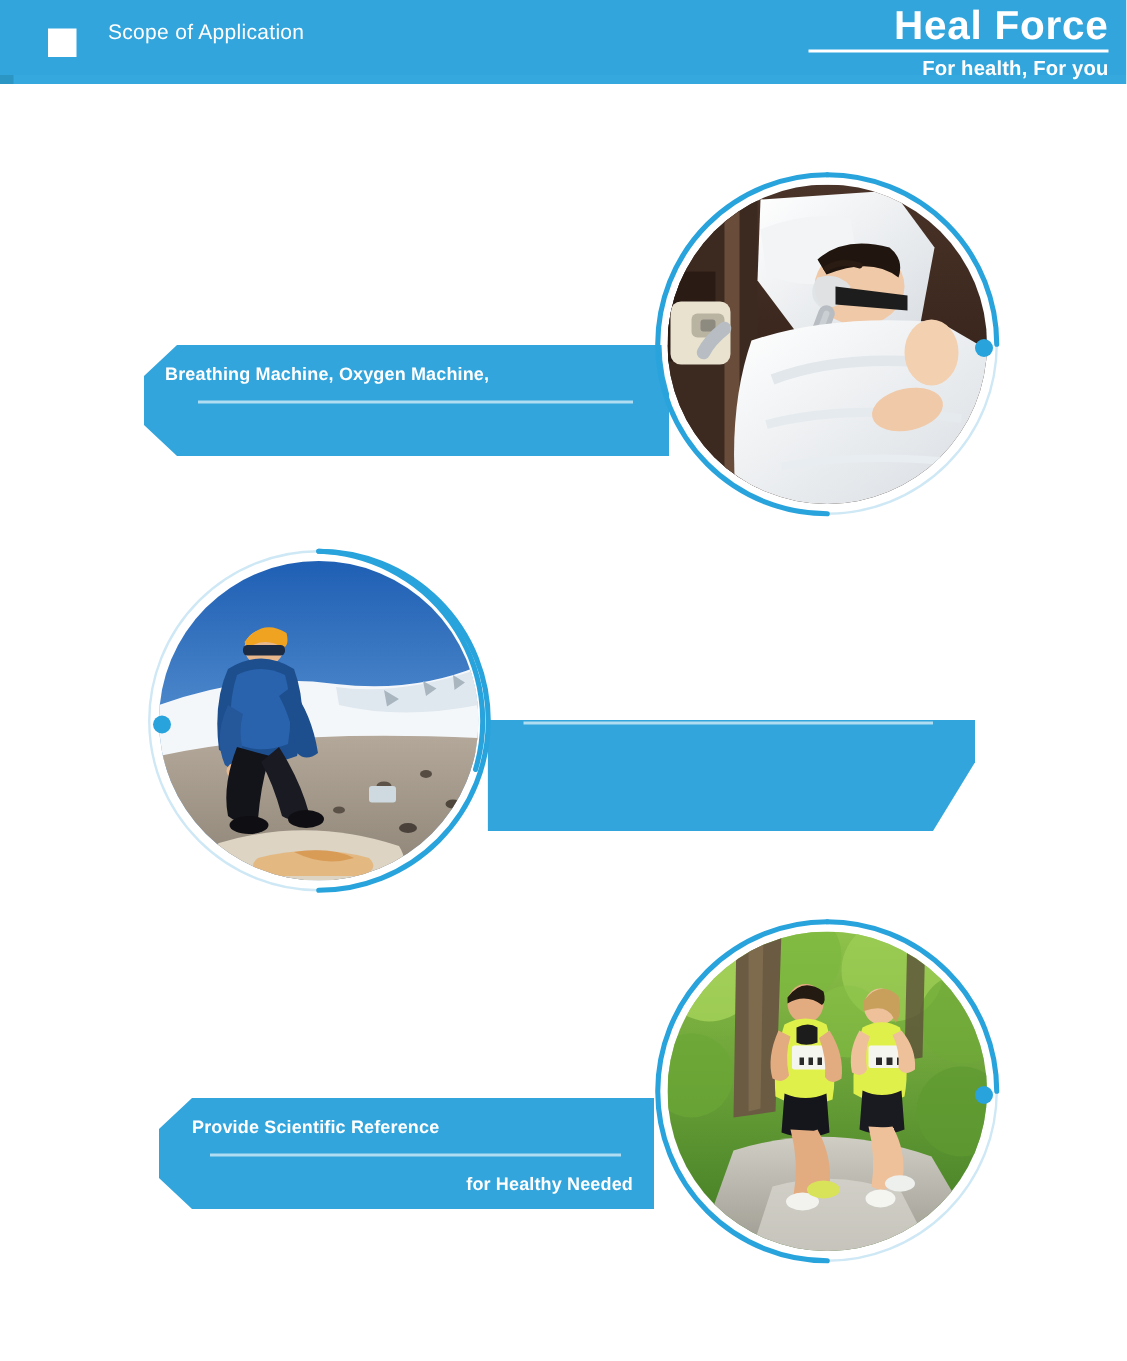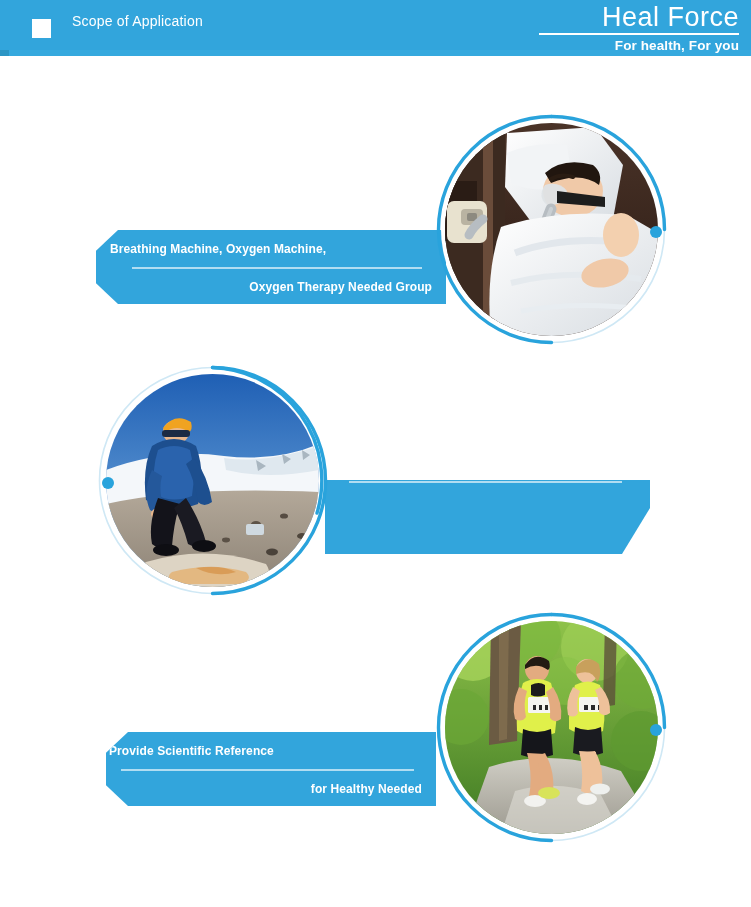--- a/index.html
+++ b/index.html
@@ -52,21 +52,21 @@
     white-space: nowrap;
   }
   .logo-block {
     position: absolute;
     right: 12px; top: 2px;
     text-align: right;
     width: 200px;
   }
   .logo-name {
     font-size: 27px;
-    font-weight: normal;
+    font-weight: bold;
     color: #ffffff;
     letter-spacing: .5px;
     line-height: 30px;
     display: block;
     border-bottom: 2px solid #ffffff;
     padding-bottom: 1px;
   }
   .logo-tagline {
     display: block;
     font-size: 13.5px;
@@ -145,41 +145,40 @@
     left: 325px; top: 480px;
     width: 325px; height: 74px;
     padding: 1px 20px 0 22px;
   }
   #banner2 .banner-divider { margin: 0 8px 0 2px; }
 
   
   #banner3 {
     left: 106px; top: 732px;
     width: 330px; height: 74px;
-    padding: 1px 14px 0 3px;
+    padding: 1px 14px 0 22px;
   }
   #banner3 .banner-divider { margin: 0 8px 0 12px; }
 </style>
 </head>
 <body>
 
 <div class="header"></div>
 <div class="header-underbar"></div>
 <div class="header-underbar-accent"></div>
 <div class="header-bullet"></div>
 <div class="header-title">Scope of Application</div>
 <div class="logo-block">
   <span class="logo-name">Heal Force</span>
   <span class="logo-tagline">For health, For you</span>
 </div>
 
 <div class="banner banner-l" id="banner1">
   <div class="banner-line ta-left">Breathing Machine, Oxygen Machine,</div>
   <div class="banner-divider"></div>
-  <div class="banner-line ta-right">Oxygen Therapy Needed Group</div>
 </div>
 
 <div class="circle-wrap" style="left:434px; top:112px;">
   <div class="circle-photo">
     <svg class="photo-svg" viewBox="0 0 213 213" preserveAspectRatio="xMidYMid slice">
       <defs>
         <linearGradient id="wallg" x1="0" y1="0" x2="0" y2="1">
           <stop offset="0" stop-color="#4a3328"></stop>
             <stop offset="1" stop-color="#2a1a13"></stop>
         </linearGradient>

